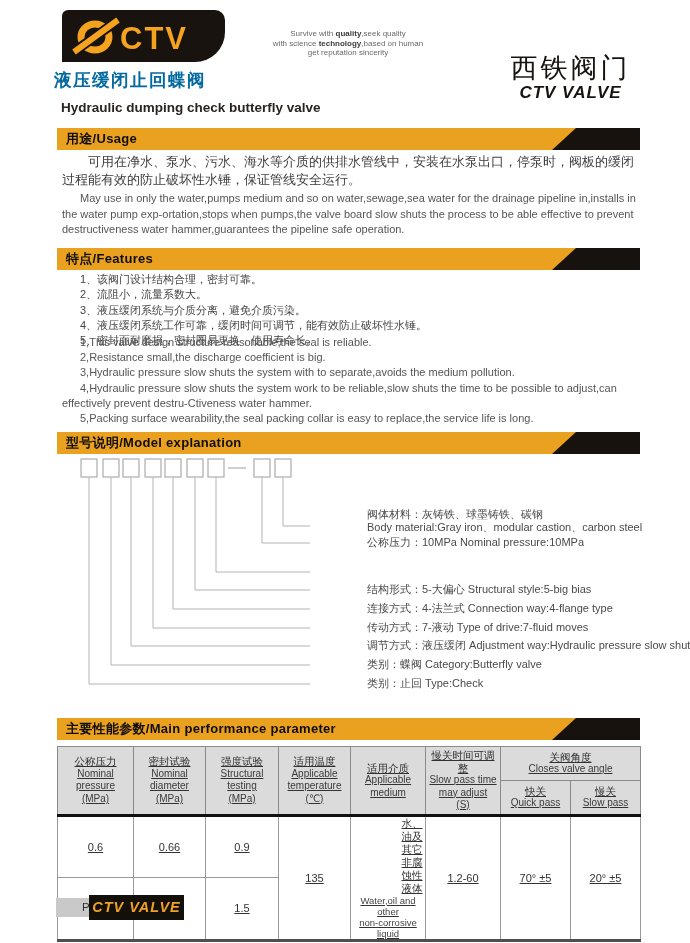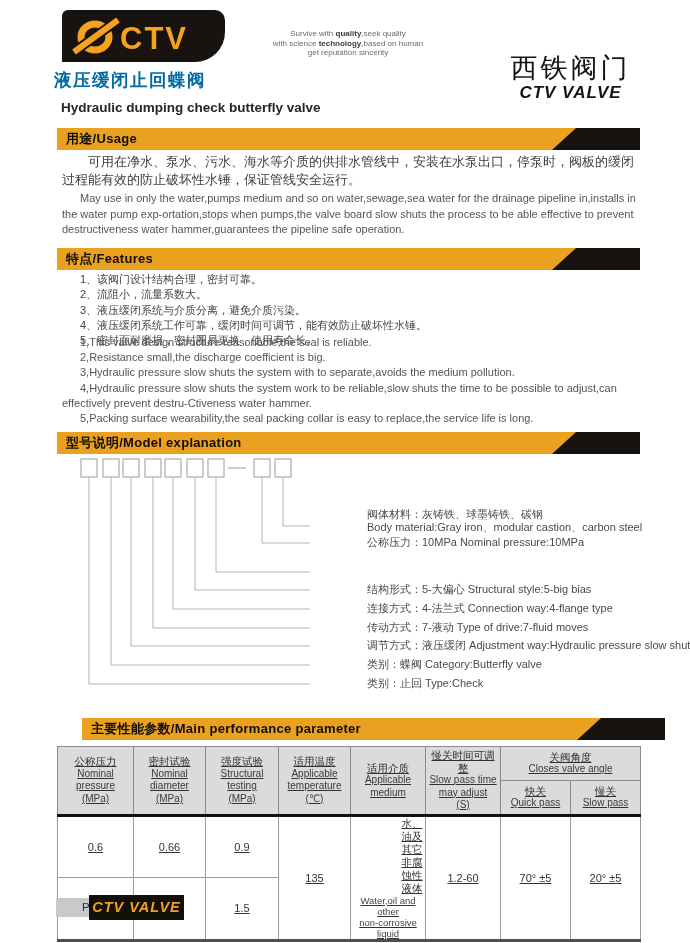--- a/index.html
+++ b/index.html
@@ -14,21 +14,21 @@
   .brand { position:absolute; left:498px; top:53px; width:145px; text-align:center; color:#171310; }
   .brand-cn { font-size:27px; font-weight:normal; letter-spacing:3px; line-height:30px; white-space:nowrap; }
   .brand-en { font-size:17px; font-weight:bold; font-style:italic; letter-spacing:1px; line-height:19px; }
   .title-cn { position:absolute; left:54px; top:68px; font-size:17.5px; font-weight:bold; letter-spacing:1.5px; color:#0369a1; }
   .title-en { position:absolute; left:61px; top:92px; font-size:13.5px; font-weight:bold; color:#2b2320;margin-top:8px; }
 
   
   .bar { position:absolute; left:57px; width:583px; height:22px; background:#e9a11f; }
   .bar .bar-label { position:absolute; left:9px; top:0; line-height:22px; font-size:13px; font-weight:bold; color:#100d0a; letter-spacing:0.3px; }
   .bar .bar-end { position:absolute; right:0; top:0; width:88px; height:22px; background:#17120e; clip-path:polygon(24px 0,100% 0,100% 100%,0 100%); }
-  .bar-usage { top:128px; } .bar-features { top:248px; } .bar-model { top:432px; } .bar-perf { top:718px;margin-left:25px; }
+  .bar-usage { top:128px; } .bar-features { top:248px; } .bar-model { top:432px; } .bar-perf { top:718px; }
 
   
   .usage-cn { position:absolute; left:62px; top:153px; width:580px; font-size:13px; line-height:17.5px; color:#3d3d3d; text-indent:2em; }
   .usage-en { position:absolute; left:62px; top:191px; width:582px; font-size:11px; line-height:15.5px; color:#555; text-indent:18px; }
 
   
   .feat-cn { position:absolute; left:62px; top:272px; width:578px; font-size:11px; line-height:15.3px; color:#444; }
   .feat-cn p { text-indent:18px; }
   .feat-en { position:absolute; left:62px; top:335px; width:582px; font-size:11px; line-height:15.2px; color:#555; }
   .feat-en p { text-indent:18px; }

